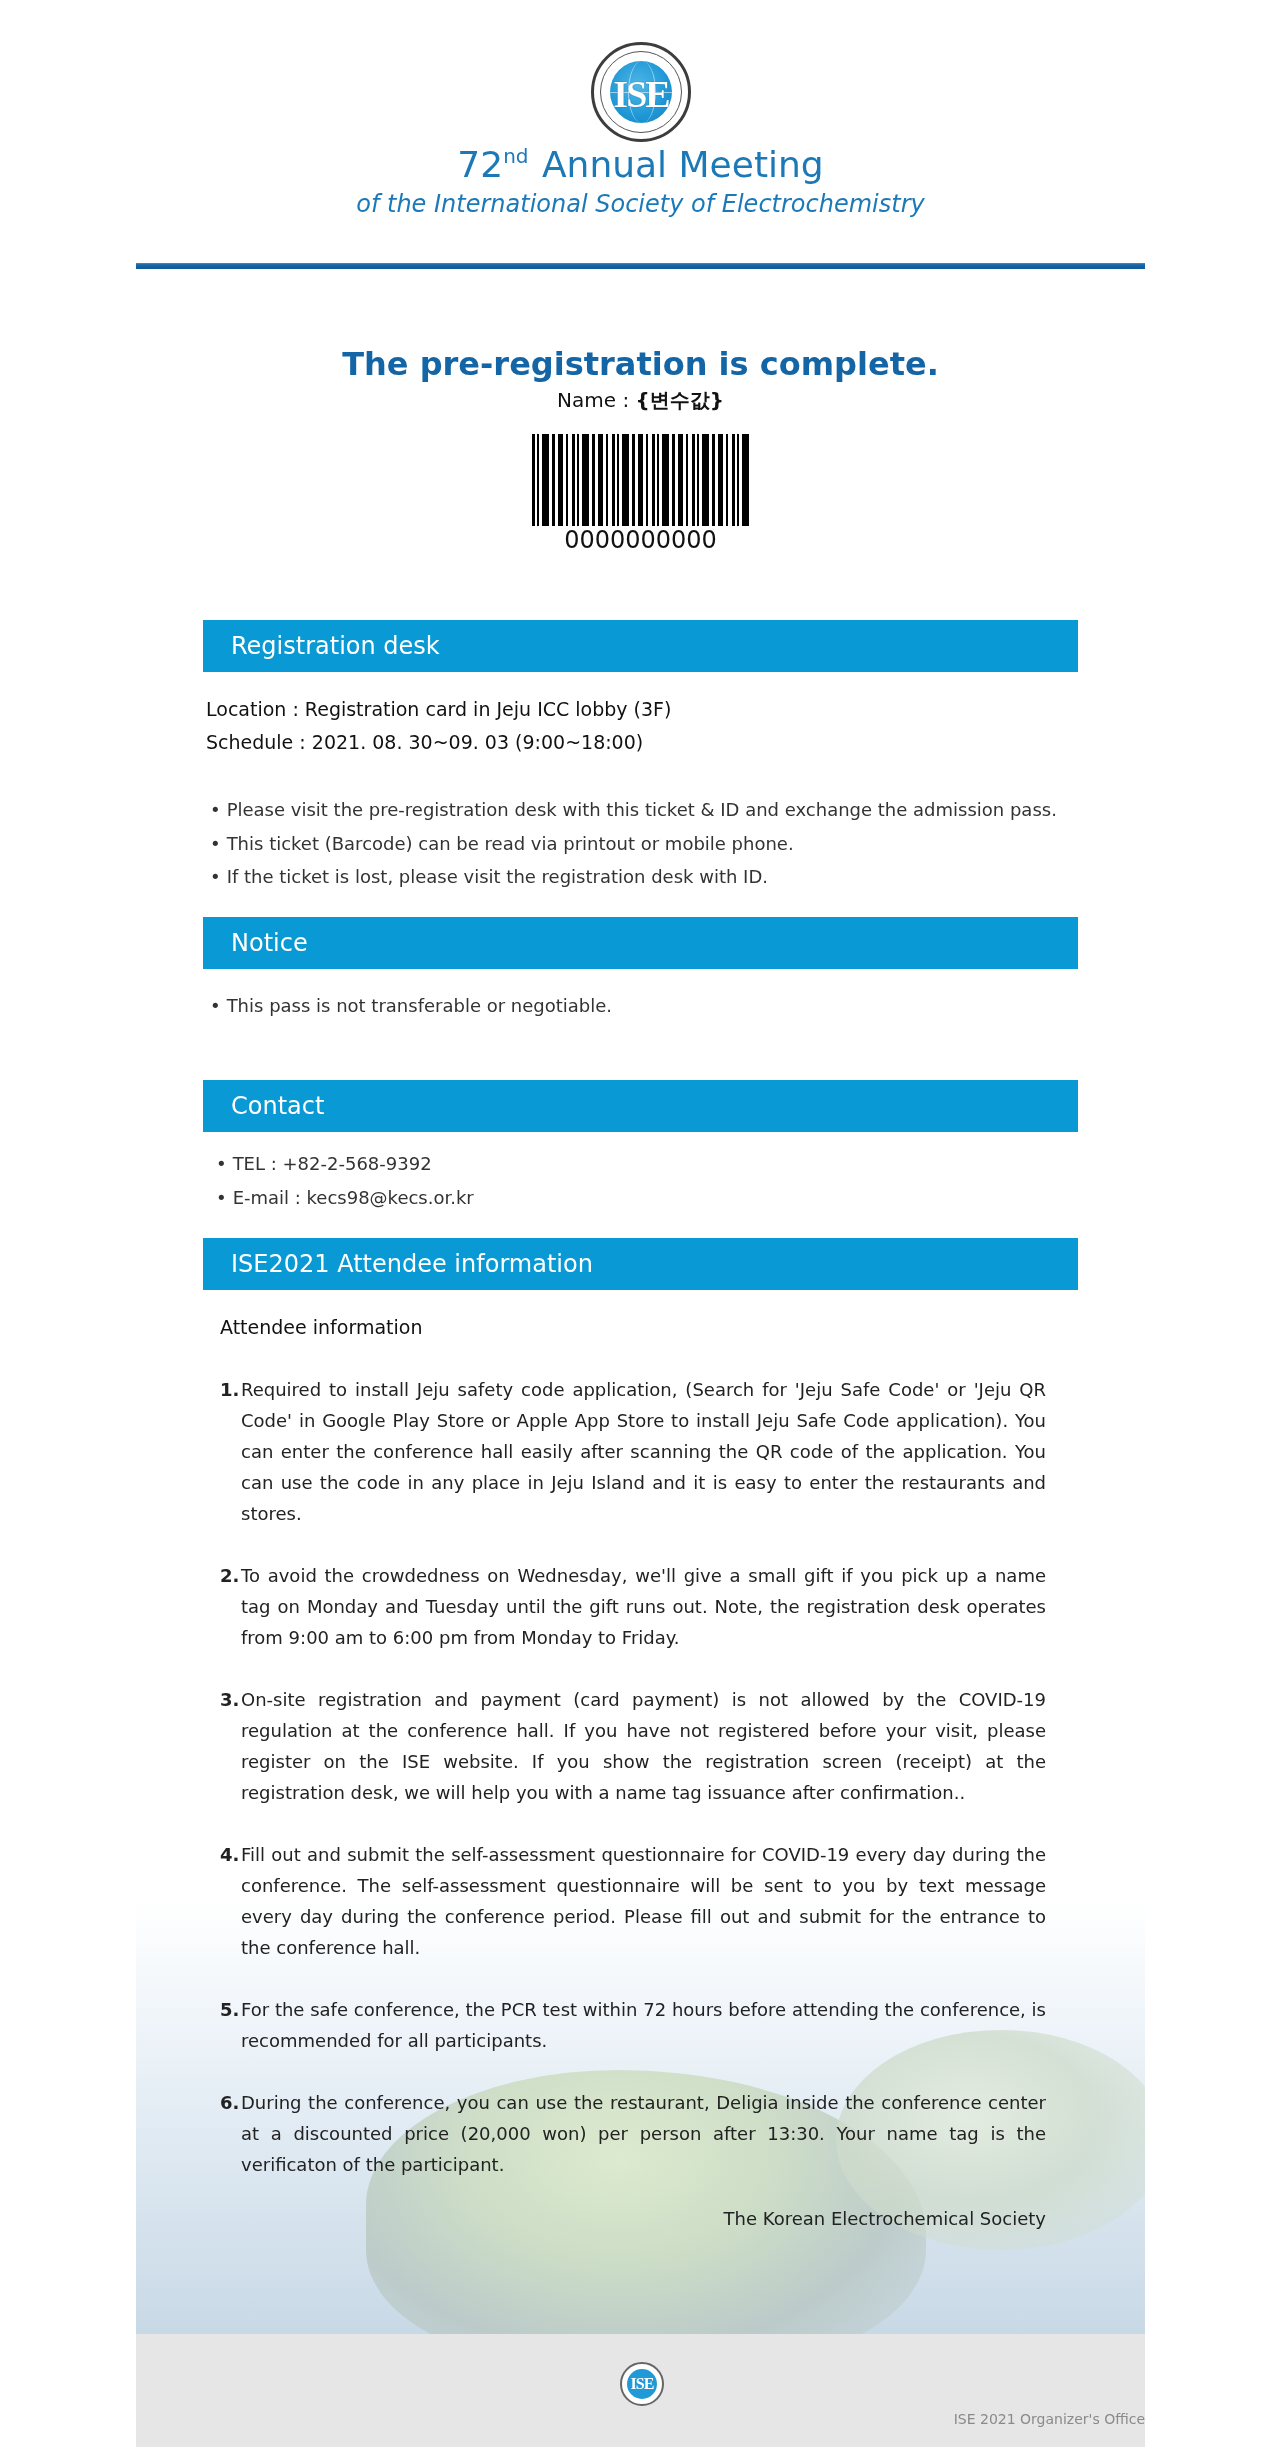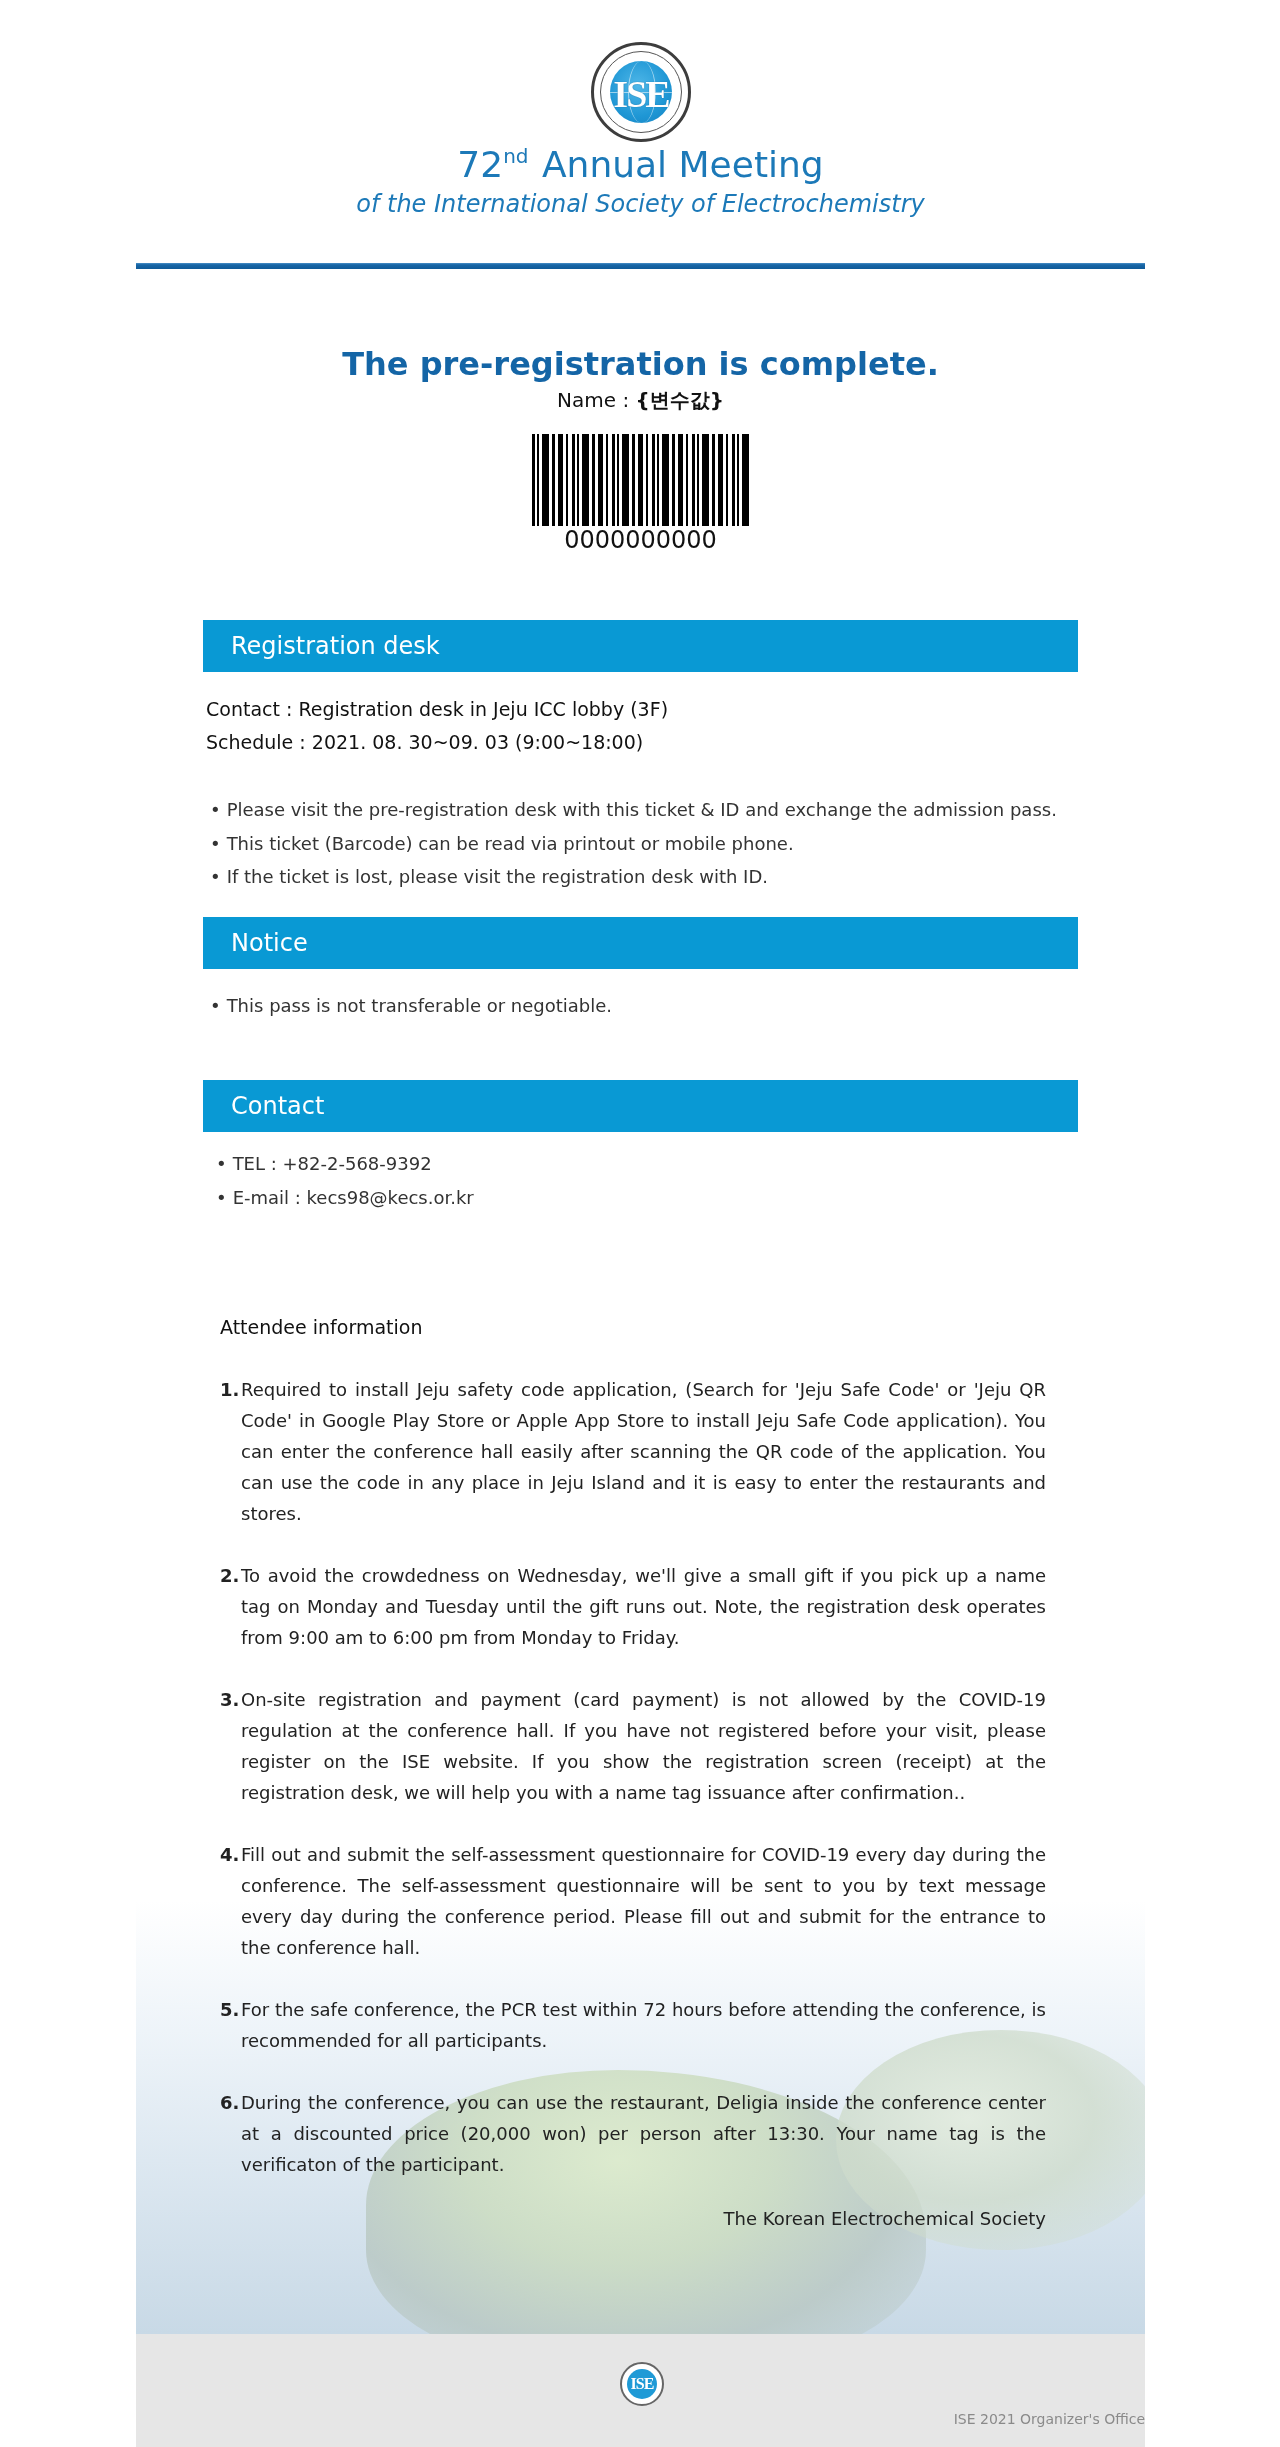--- a/index.html
+++ b/index.html
@@ -83,38 +83,39 @@
   </div>
 
   <div class="rule"></div>
 
   <div class="title">The pre-registration is complete.</div>
   <div class="name-line"><span>Name : </span><b>{변수값}</b></div>
   <div class="barcode"></div>
   <div class="barcode-num">0000000000</div>
 
   <div class="bar" style="top:620px">Registration desk</div>
-  <div class="line" style="top:698px">Contact : Registration desk in Jeju ICC lobby (3F)</div>
+  <div class="line" style="top:698px">Location : Registration card in Jeju ICC lobby (3F)</div>
   <div class="line" style="top:731px">Schedule : 2021. 08. 30~09. 03 (9:00~18:00)</div>
   <div class="bullet" style="top:799px">Please visit the pre-registration desk with this ticket &amp; ID and exchange the admission pass.</div>
   <div class="bullet" style="top:833px">This ticket (Barcode) can be read via printout or mobile phone.</div>
   <div class="bullet" style="top:866px">If the ticket is lost, please visit the registration desk with ID.</div>
 
   <div class="bar" style="top:917px">Notice</div>
   <div class="bullet" style="top:995px">This pass is not transferable or negotiable.</div>
 
   <div class="bar" style="top:1080px">Contact</div>
   <div class="bullet c" style="top:1153px">TEL : +82-2-568-9392</div>
   <div class="bullet c" style="top:1187px">E-mail : kecs98@kecs.or.kr</div>
 
   <div class="bgimg">
     <div class="island"></div>
     <div class="island2"></div>
   </div>
 
+  <div class="bar" style="top:1238px">ISE2021 Attendee information</div>
   <div class="att-head">Attendee information</div>
 
   <div class="list">
     <div class="item"><span class="num">1.</span><span>Required to install Jeju safety code application, (Search for 'Jeju Safe Code' or 'Jeju QR Code' in Google Play Store or Apple App Store to install Jeju Safe Code application). You can enter the conference hall easily after scanning the QR code of the application. You can use the code in any place in Jeju Island and it is easy to enter the restaurants and stores.</span></div>
     <div class="item"><span class="num">2.</span><span>To avoid the crowdedness on Wednesday, we'll give a small gift if you pick up a name tag on Monday and Tuesday until the gift runs out. Note, the registration desk operates from 9:00 am to 6:00 pm from Monday to Friday.</span></div>
     <div class="item"><span class="num">3.</span><span>On-site registration and payment (card payment) is not allowed by the COVID-19 regulation at the conference hall. If you have not registered before your visit, please register on the ISE website. If you show the registration screen (receipt) at the registration desk, we will help you with a name tag issuance after confirmation..</span></div>
     <div class="item"><span class="num">4.</span><span>Fill out and submit the self-assessment questionnaire for COVID-19 every day during the conference. The self-assessment questionnaire will be sent to you by text message every day during the conference period. Please fill out and submit for the entrance to the conference hall.</span></div>
     <div class="item"><span class="num">5.</span><span>For the safe conference, the PCR test within 72 hours before attending the conference, is recommended for all participants.</span></div>
     <div class="item"><span class="num">6.</span><span>During the conference, you can use the restaurant, Deligia inside the conference center at a discounted price (20,000 won) per person after 13:30. Your name tag is the verificaton of the participant.</span></div>
   </div>

